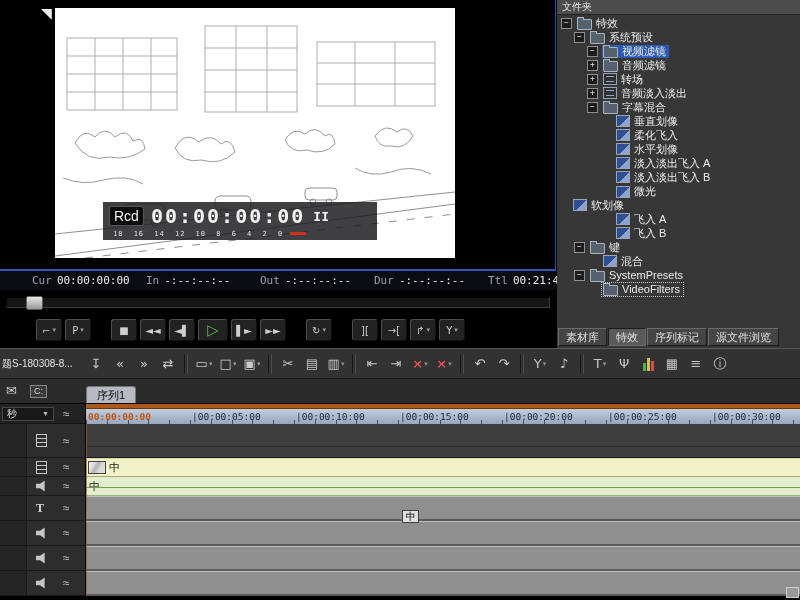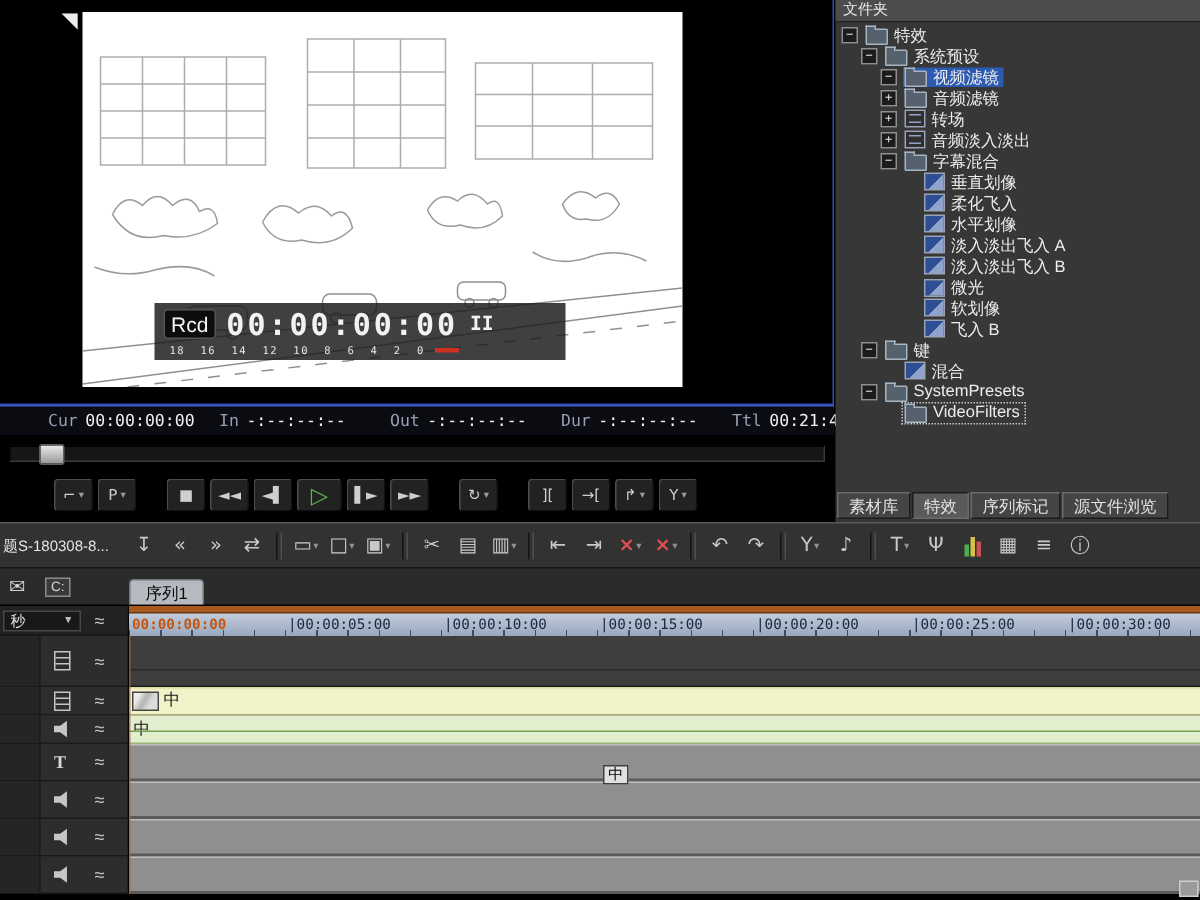--- a/index.html
+++ b/index.html
@@ -393,25 +393,32 @@
             <span>淡入淡出飞入 B</span>
           </span>
         </div>
         <div class="tree-row" style="padding-left: 43px; align-items: flex-end;">
           <span class="exp-spacer"></span>
           <span class="row-inner">
             <span class="ticon-fx"></span>
             <span>微光</span>
           </span>
         </div>
+        <div class="tree-row" style="">
+          <span class="exp-spacer"></span>
+          <span class="row-inner">
+            <span class="ticon-fx"></span>
+            <span>软划像</span>
+          </span>
+        </div>
         <div class="tree-row" style="padding-left: 43px;">
           <span class="exp-spacer"></span>
           <span class="row-inner">
             <span class="ticon-fx"></span>
-            <span>软划像</span>
+            <span>飞入 A</span>
           </span>
         </div>
         <div class="tree-row" style="padding-left: 43px; text-align: center;">
           <span class="exp-spacer"></span>
           <span class="row-inner">
             <span class="ticon-fx"></span>
             <span>飞入 B</span>
           </span>
         </div>
         <div class="tree-row" style="padding-left: 17px;">

